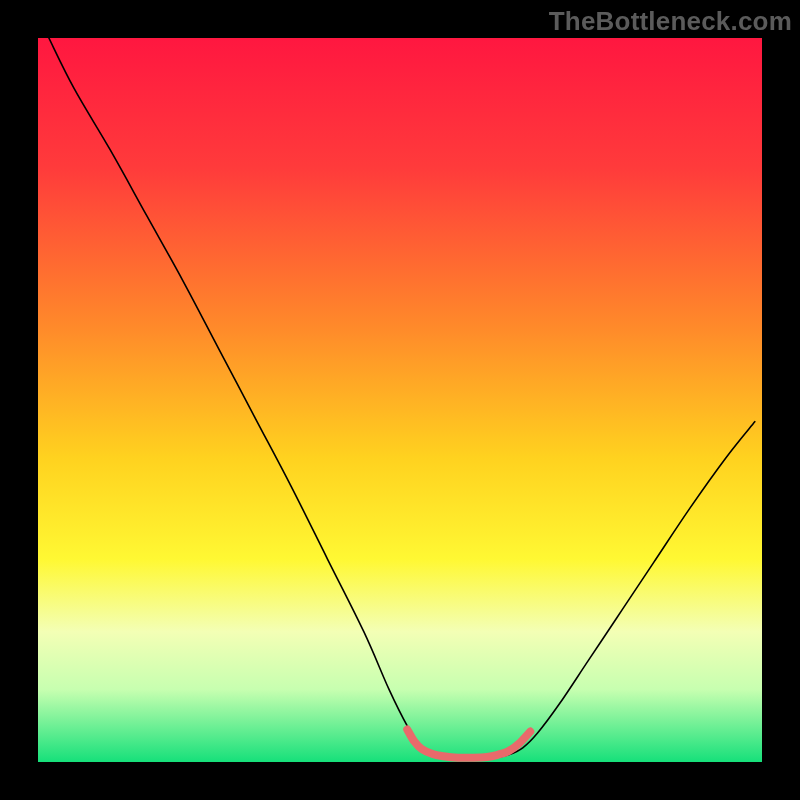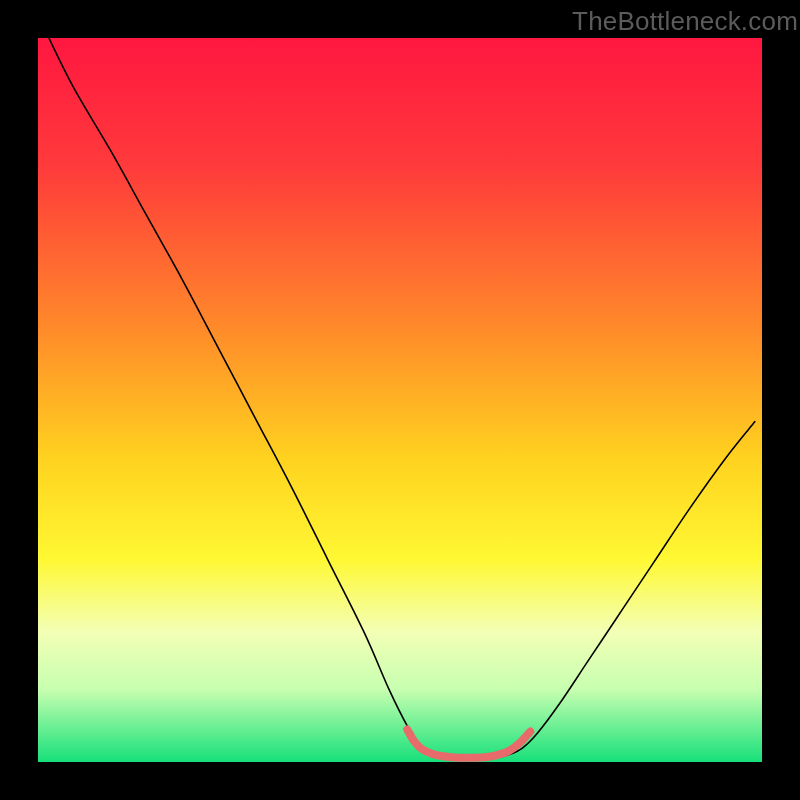--- a/index.html
+++ b/index.html
@@ -13,24 +13,24 @@
   }
   .frame {
     position: relative;
     width: 800px;
     height: 800px;
     background: #000;
   }
   .watermark {
     position: absolute;
     top: 6px;
-    right: 2px;
+    right: 8px;
     color: #5b5b5b;
     font-size: 26px;
-    font-weight: 400;
+    font-weight: 700;
     letter-spacing: 0.2px;
     z-index: 10;
     user-select: none;
   }
   .plot-wrap {
     position: absolute;
     left: 38px;
     top: 38px;
     width: 724px;
     height: 724px;

